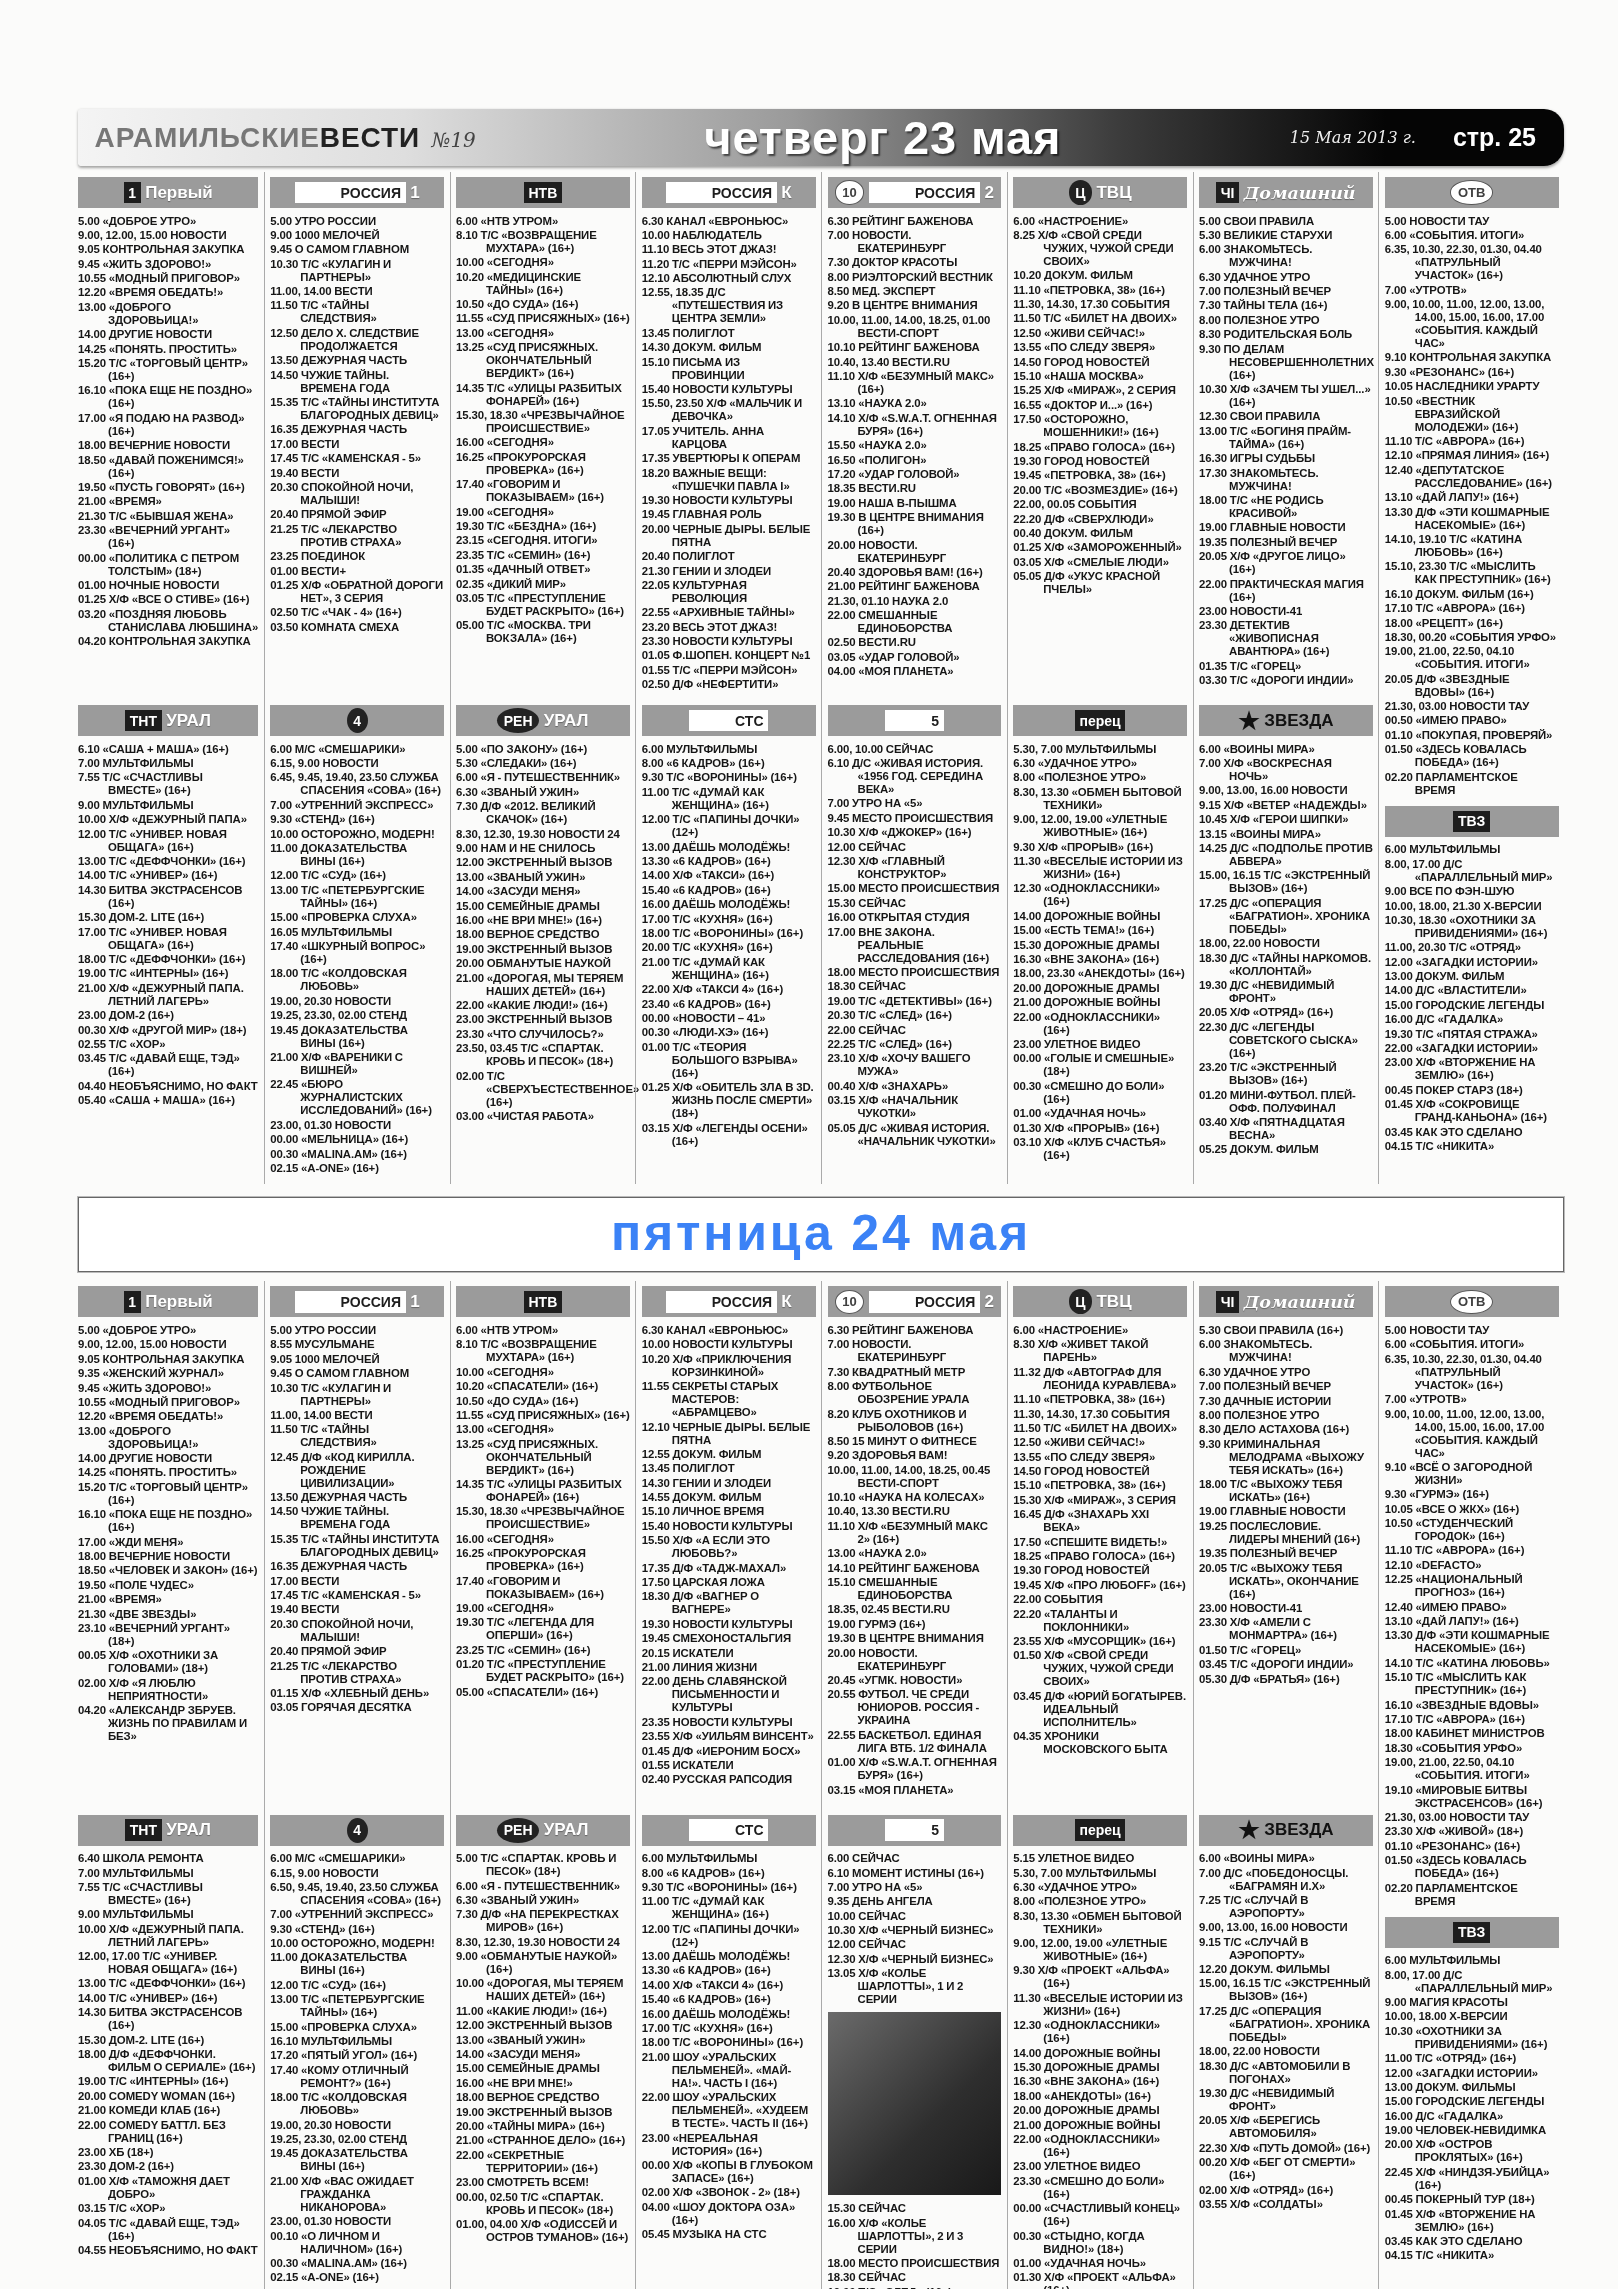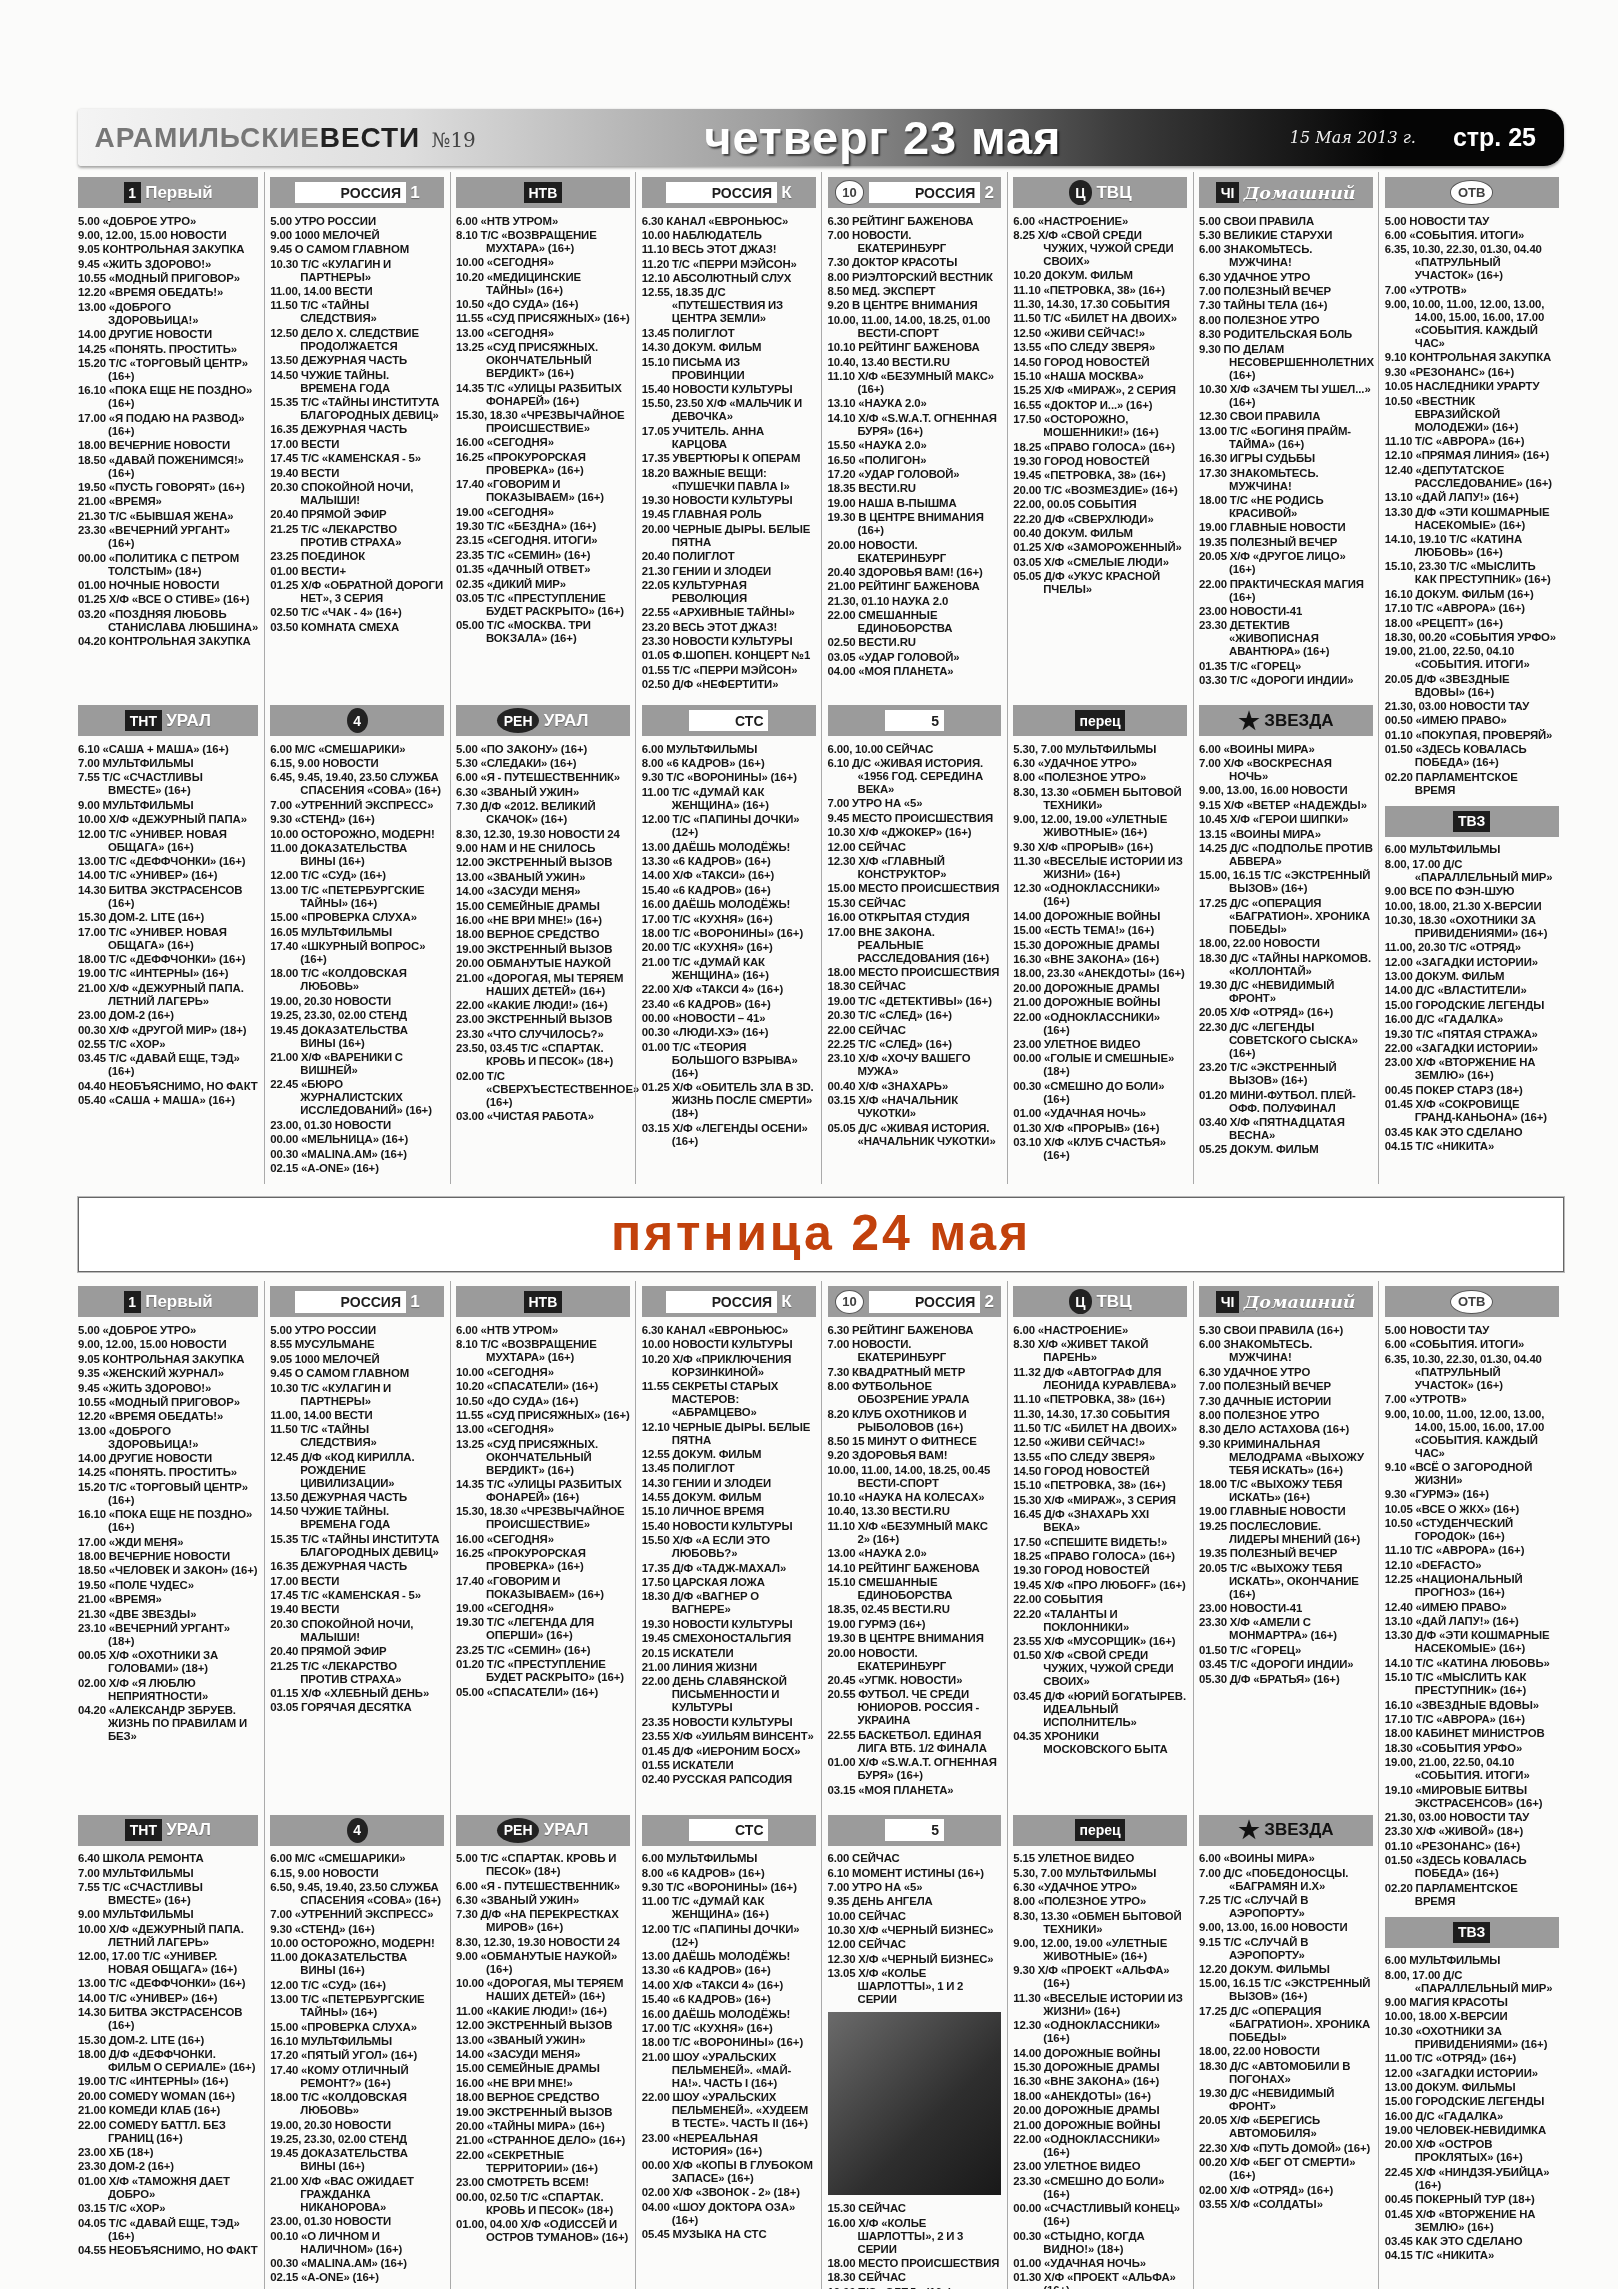--- a/index.html
+++ b/index.html
@@ -4,21 +4,21 @@
 <style>
   html,body{margin:0;padding:0;}
   body{width:1619px;height:2290px;background:#fbfbfa;font-family:"Liberation Sans",sans-serif;overflow:hidden;position:relative;}
   .page{position:absolute;inset:0;}
   .masthead{margin:109px 55px 5.5px 78px;height:57px;border-radius:3.7px 20px 20px 3.7px;
     background:linear-gradient(90deg,#f4f4f4 0%,#dedede 22%,#9a9a9a 48%,#3c3c3c 70%,#050505 88%);
     display:flex;align-items:center;box-shadow:0 1.8px 2.8px rgba(0,0,0,.35);}
   .brand{margin-left:16.6px;white-space:nowrap;}
   .brand .b1{font-size:28px;font-weight:700;color:#777;letter-spacing:0.9px;}
   .brand .b2{font-size:28px;font-weight:800;color:#222;letter-spacing:0.9px;}
-  .brand .issue{font-family:"DejaVu Serif",serif;font-size:20px;color:#444;margin-left:7.4px;}
+  .brand .issue{font-family:"DejaVu Serif",serif;font-style:italic;font-size:20px;color:#444;margin-left:7.4px;}
   .day-title{flex:1;text-align:center;font-size:47px;font-weight:700;color:#fff;letter-spacing:0.9px;
     text-shadow:1.8px 1.8px 1.8px rgba(0,0,0,.6);}
   .m-date{font-family:"DejaVu Serif",serif;font-style:italic;font-size:16px;color:#eee;margin-right:37px;white-space:nowrap;}
   .m-page{font-size:25px;font-weight:800;color:#fff;margin-right:28px;white-space:nowrap;}
 
   #days{margin:0 55px 0 78px;}
   .day-grid{display:grid;grid-template-columns:repeat(8,1fr);}
   .channel-column{padding:0 5.5px;border-left:0.9px solid #aaa;min-width:0;}
   .channel-column:first-child{border-left:none;padding-left:0;}
   .slot-top{min-height:519px;}
@@ -34,21 +34,21 @@
   .badge-star{background:transparent;color:#111;font-size:24px;padding:0;}
   .ch-name{font-weight:800;font-size:17px;color:#fff;white-space:nowrap;text-shadow:0 0.9px 0.9px rgba(0,0,0,.35);}
   .ch-name.scriptname{font-family:"DejaVu Serif",serif;font-style:italic;font-size:17.5px;}
   .ch-name.darkname{color:#111;text-shadow:none;}
 
   .prog{font-size:11.4px;font-weight:700;color:#161616;line-height:1.14;padding-left:30px;text-indent:-30px;
     letter-spacing:-0.1px;margin-bottom:1.4px;word-spacing:-0.3px;}
   .photo-ph{height:183px;background:linear-gradient(135deg,#6b6b6b,#2e2e2e 60%,#191919);margin:5.5px 0 7.4px 0;}
 
   .friday-banner{border:1.8px solid #666;outline:0.9px solid #bbb;margin:13px 0 9.2px 0;text-align:center;
-    font-size:50px;font-weight:800;color:#c2410c;letter-spacing:2.8px;padding:5.5px 0 9.2px 0;background:#fff;}
+    font-size:50px;font-weight:800;color:#3b82f6;letter-spacing:2.8px;padding:5.5px 0 9.2px 0;background:#fff;}
 </style>
 </head>
 <body>
 
 <div class="page">
 
   <div class="masthead">
     <div class="brand">
       <span class="b1">АРАМИЛЬСКИЕ</span><span class="b2">ВЕСТИ</span>
       <span class="issue">№19</span>

